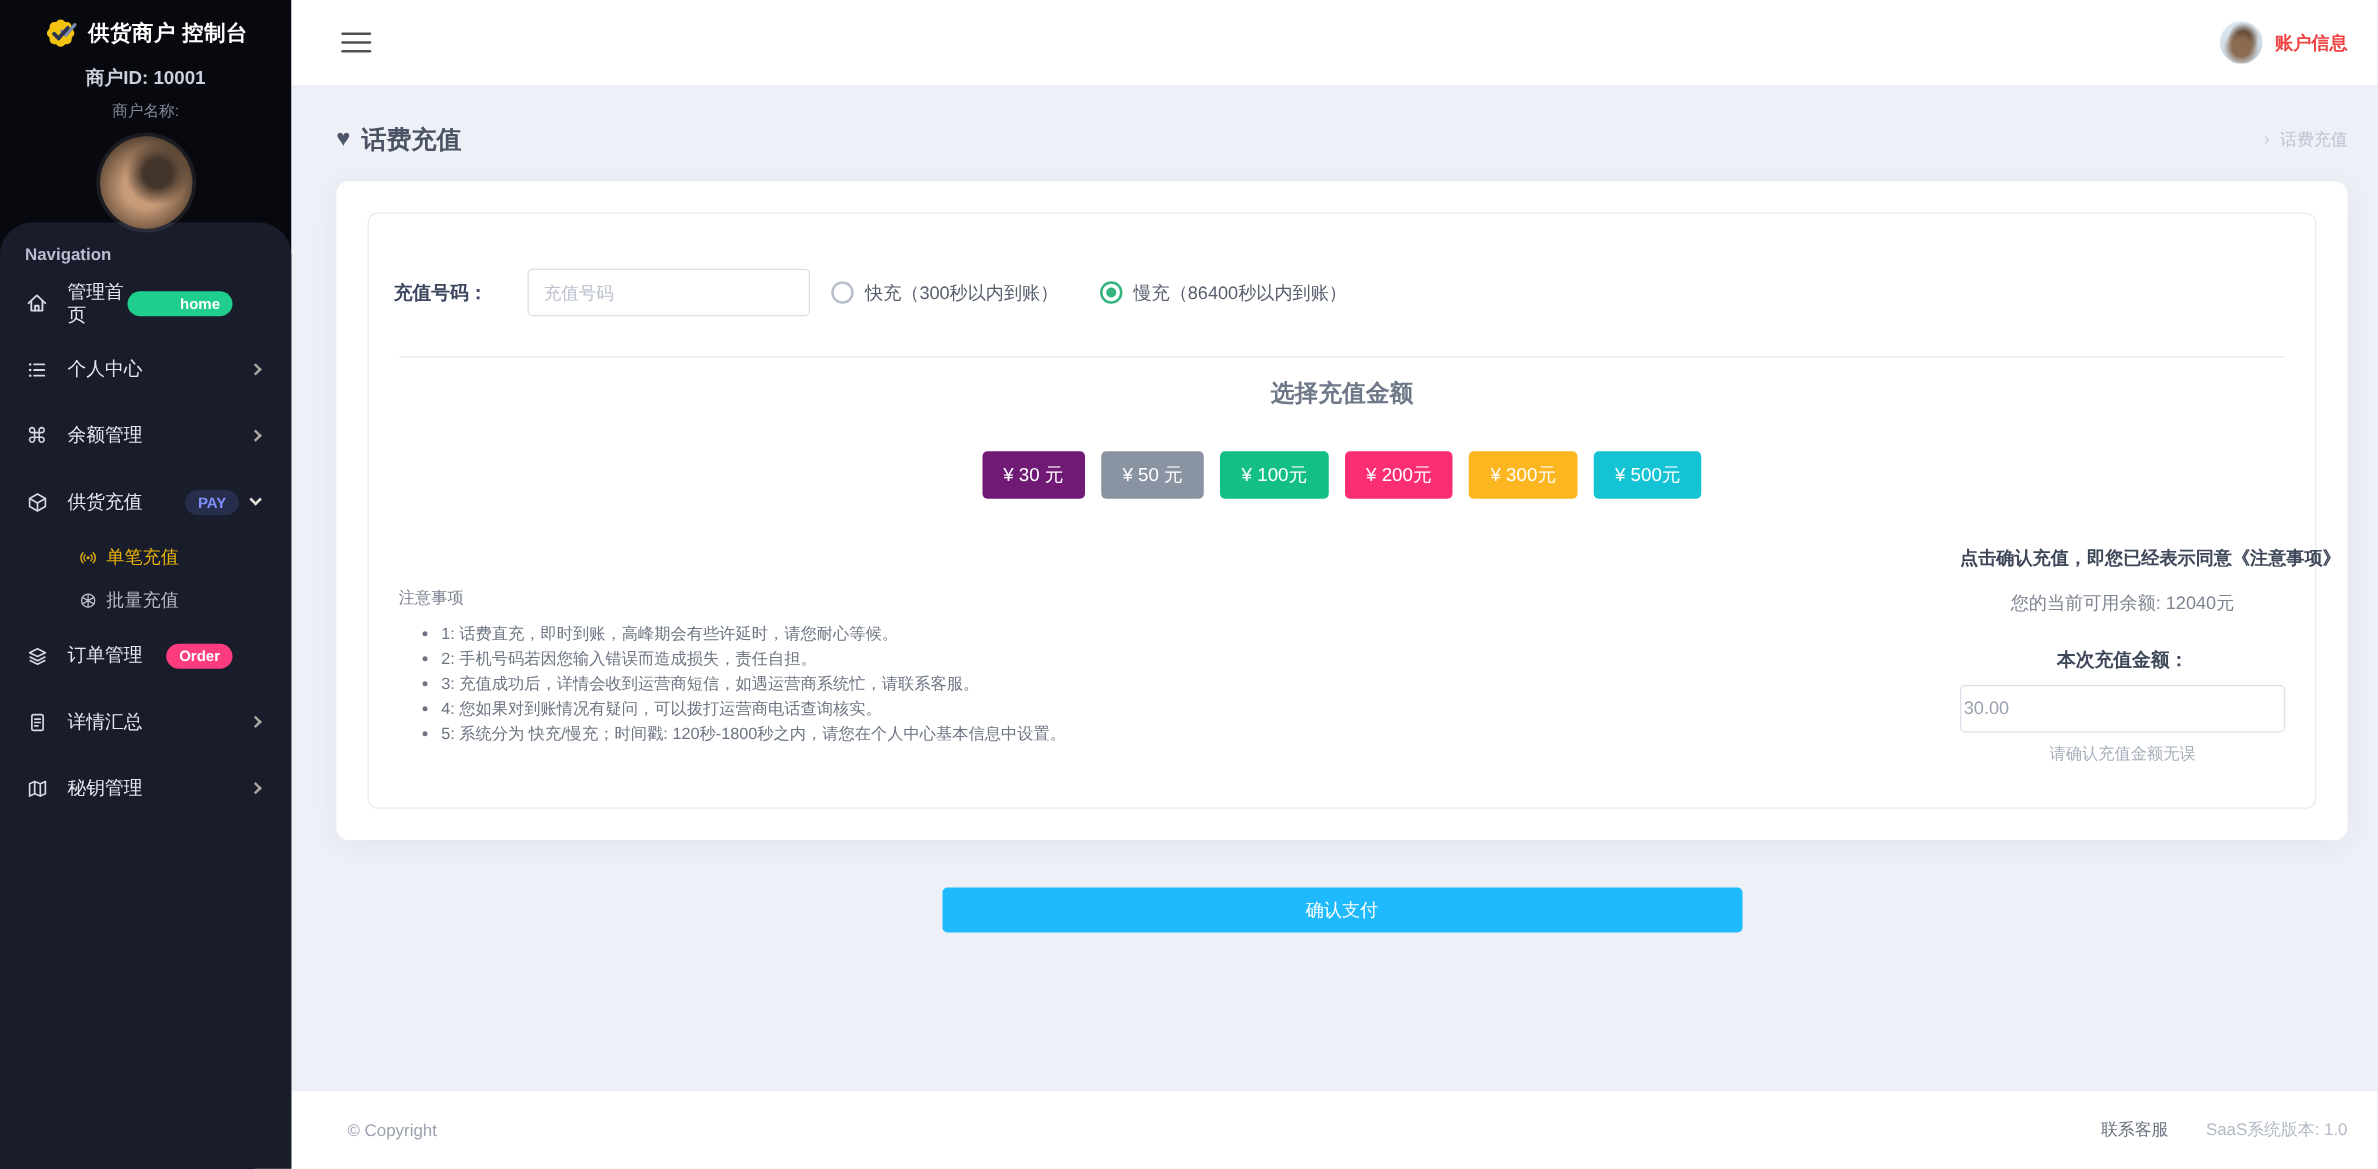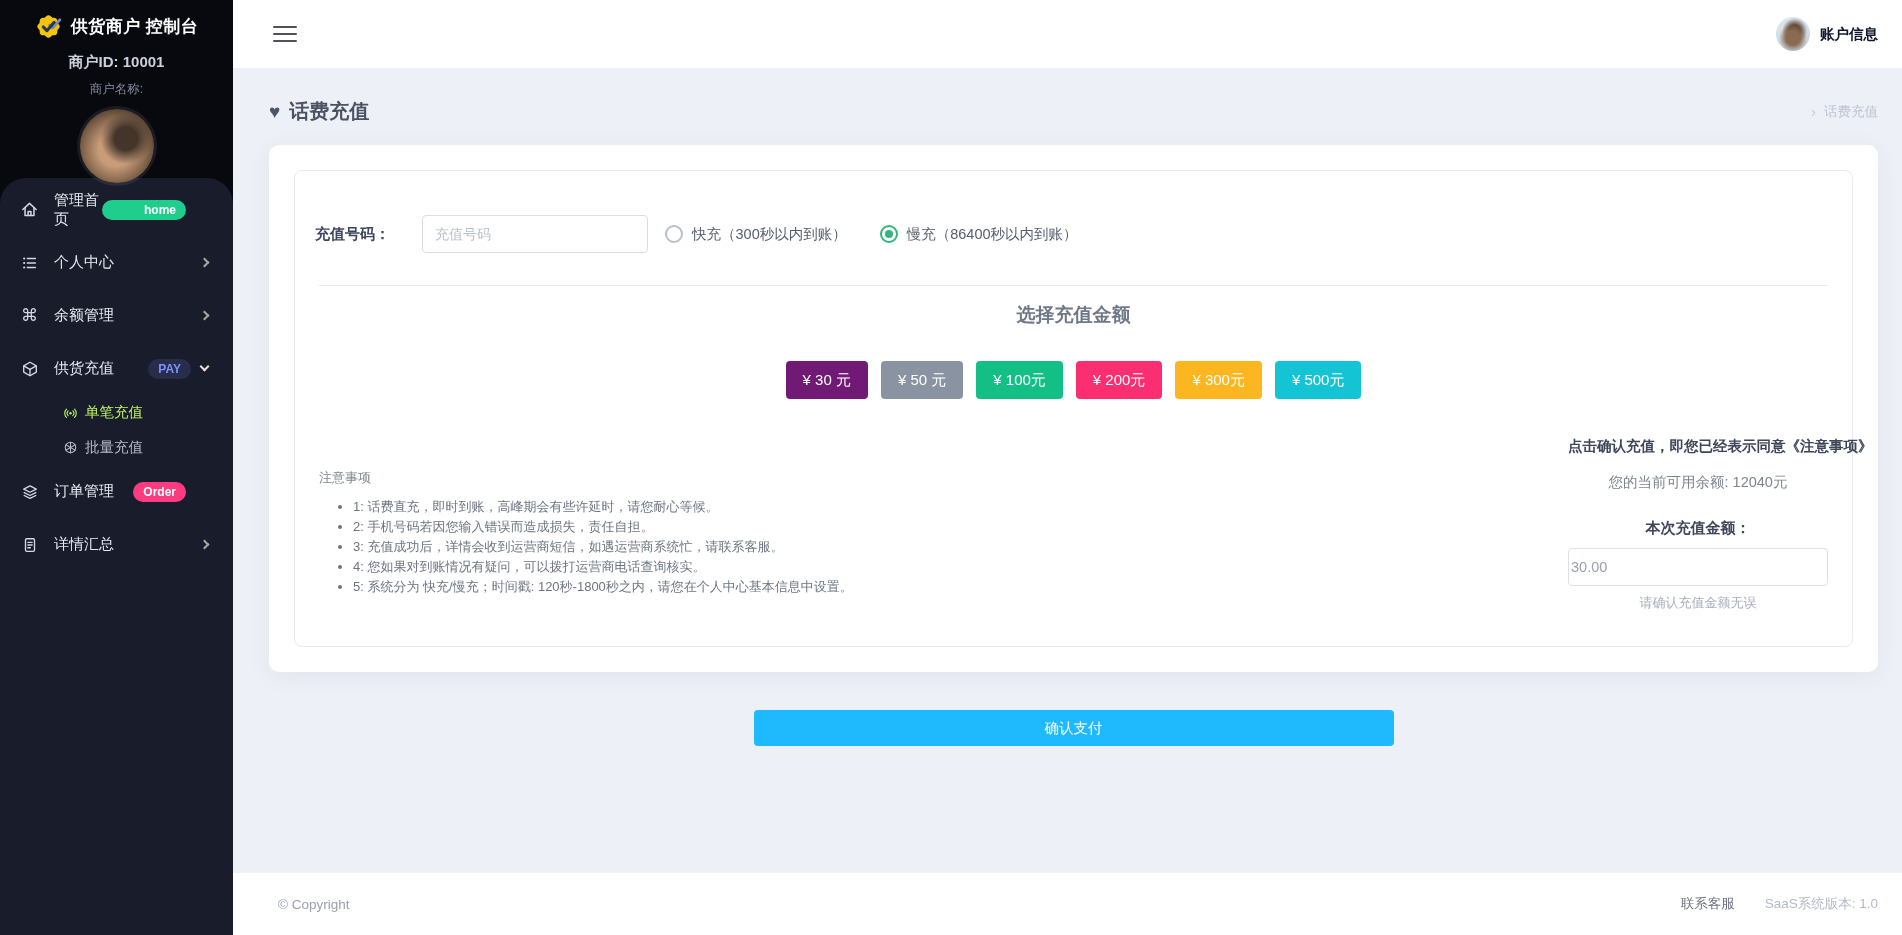--- a/index.html
+++ b/index.html
@@ -17,42 +17,42 @@
     background:
       radial-gradient(circle at 62% 40%, rgba(61,48,38,.95) 0 18%, rgba(61,48,38,0) 40%),
       radial-gradient(circle at 48% 55%, #c89b79 0 30%, #8a6a50 55%, #4a3a2c 78%, #33281f 100%),
       linear-gradient(145deg,#ded8d2,#9b948c);
     box-shadow:0 0 0 3px rgba(255,255,255,.08); }
   .nav-panel { position:absolute; top:178px; left:0; right:0; bottom:0; background:#191c2a; border-radius:26px 26px 0 0; }
   .nav-heading { padding:18px 20px 0; font-size:13.5px; font-weight:bold; color:#b9bdce; }
   ul.nav { list-style:none; margin-top:5px; }
   li.nav-item { display:flex; align-items:center; height:53px; padding:0 25px 0 20px; font-size:15px; color:#e7e9f1; cursor:pointer; }
   li.nav-sub { display:flex; align-items:center; height:35px; padding-left:62px; font-size:14.5px; color:#b7bbc9; cursor:pointer; }
-  li.nav-sub.active { color:#bef264;text-align:right; }
+  li.nav-sub.active { color:#eab308;text-align:right; }
   .nicon { width:19px; display:flex; justify-content:center; margin-right:15px; color:#d4d7e4; flex-shrink:0; }
   .nicon-cmd { font-size:17px; line-height:1; color:#d4d7e4; }
   .sicon { width:16px; display:flex; justify-content:center; margin-right:7px; color:inherit; flex-shrink:0; }
   .badge { margin-left:auto; padding:4px 10px; border-radius:12px; font-size:12px; font-weight:bold; color:#fff; line-height:1; }
   .badge.edge { margin-right:22px; }
   .chev { width:7px; height:7px; border-right:2px solid #a9a79f; border-bottom:2px solid #a9a79f; transform:rotate(-45deg); margin-left:auto; }
   .chev.after-badge { margin-left:10px; }
   .chev.down { transform:rotate(45deg); margin-top:-4px; border-color:#e8e3da; }
 
   
   .main { flex:1; display:flex; flex-direction:column; background:#eef0f7; min-width:0; }
   .topbar { height:68px; background:#fff; display:flex; align-items:center; padding:0 24px 0 40px; flex-shrink:0; }
   .hamburger { width:24px; cursor:pointer; }
   .hamburger div { height:2.5px; background:#4f5257; border-radius:2px; margin:4.5px 0; }
   .account { margin-left:auto; display:flex; align-items:center; gap:10px; cursor:pointer; }
   .avatar-sm { width:34px; height:34px; border-radius:50%;
     background:
       radial-gradient(circle at 50% 62%, #8a6a50 0 26%, rgba(0,0,0,0) 52%),
       radial-gradient(circle at 55% 40%, #5e4633 0 20%, rgba(0,0,0,0) 45%),
       linear-gradient(160deg,#dfe9f0,#c2cfdb); }
-  .account-label { font-size:14.5px; font-weight:bold; color:#0f172a; }
+  .account-label { font-size:14.5px; font-weight:bold; color:#ef4444; }
 
   .content { flex:1; padding:0 24px 0 36px; position:relative; }
   .page-head { display:flex; align-items:center; justify-content:space-between; margin-top:30px; }
   .page-title { display:flex; align-items:center; gap:9px; font-size:20px; font-weight:bold; color:#4a5264; }
   .heart { font-size:19px; color:#4d5668; }
   .breadcrumb { font-size:13.5px; color:#bcc4d2; display:flex; align-items:center; gap:8px; }
   .bc-sep { color:#c7cdd9; font-size:15px; }
 
   .card { margin-top:20px; background:#fff; border-radius:10px; box-shadow:0 4px 25px rgba(40,50,90,.06); height:527px; padding:25px; }
   .inner-box { position:relative; border:1px solid #e9eaf1; border-radius:8px; height:100%; }
@@ -112,20 +112,21 @@
           <path d="M8 13.5 L11.5 17 L18.5 9" stroke="#2c3352" stroke-width="3" fill="none" stroke-linecap="round" stroke-linejoin="round"></path>
         </svg>
       </span>
       <span class="brand-title">供货商户 控制台</span>
     </div>
     <div class="merchant-id">商户ID: 10001</div>
     <div class="merchant-name">商户名称:</div>
     <div class="avatar-big"></div>
 
     <div class="nav-panel">
+      <div class="nav-heading">Navigation</div>
       <ul class="nav">
 
         <li class="nav-item">
           <span class="nicon">
             <svg class="ic" width="19" height="19" viewBox="0 0 20 20" fill="none" stroke="currentColor" stroke-width="1.6" stroke-linecap="round" stroke-linejoin="round">
               <path d="M3 10 L10 3.5 L17 10"></path>
                 <path d="M5.3 8.2 V16.3 H14.7 V8.2"></path>
                 <path d="M8.5 16.3 V12.2 H11.5 V16.3"></path>
             </svg>
           </span>
@@ -202,20 +203,30 @@
           <span class="nicon">
             <svg class="ic" width="18" height="18" viewBox="0 0 20 20" fill="none" stroke="currentColor" stroke-width="1.5" stroke-linejoin="round">
               <rect x="5" y="3" width="10" height="14" rx="1.5"></rect>
                 <path d="M7.6 7 H12.4 M7.6 10 H12.4 M7.6 13 H10.4" stroke-linecap="round"></path>
             </svg>
           </span>
           <span>详情汇总</span>
           <span class="chev"></span>
         </li>
 
+        <li class="nav-item">
+          <span class="nicon">
+            <svg class="ic" width="18" height="18" viewBox="0 0 20 20" fill="none" stroke="currentColor" stroke-width="1.5" stroke-linejoin="round">
+              <path d="M3 5.5 L7.5 3.5 L12.5 5.5 L17 3.5 V14.5 L12.5 16.5 L7.5 14.5 L3 16.5 Z"></path>
+                <path d="M7.5 3.5 V14.5 M12.5 5.5 V16.5"></path>
+            </svg>
+          </span>
+          <span>秘钥管理</span>
+          <span class="chev"></span>
+        </li>
 
       </ul>
     </div>
   </aside>
 
   <div class="main">
 
     <header class="topbar">
       <div class="hamburger">
           <div></div>

